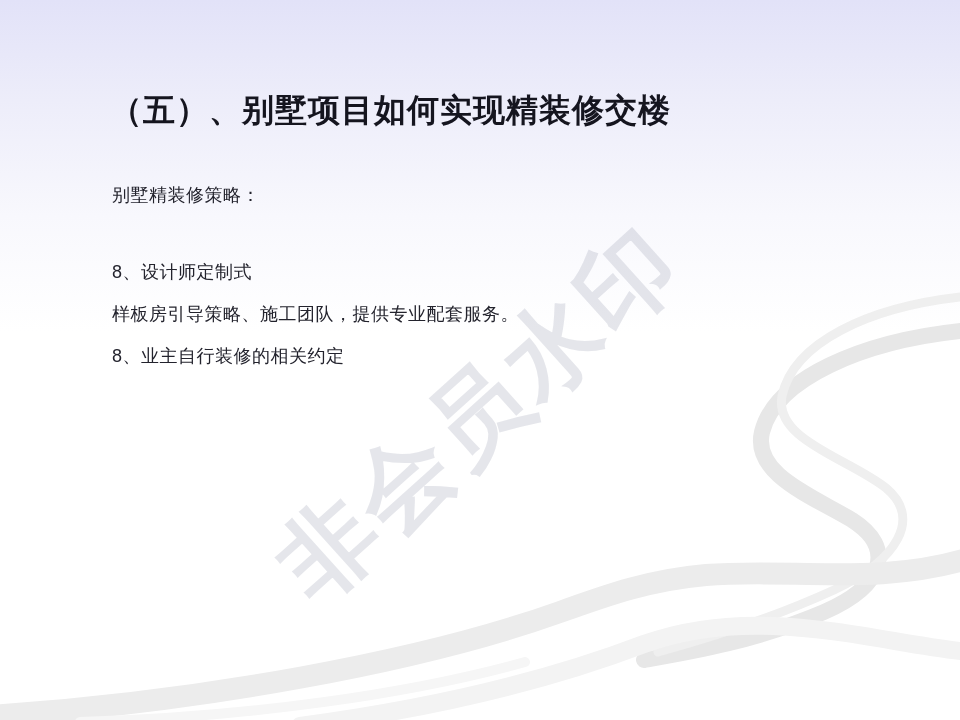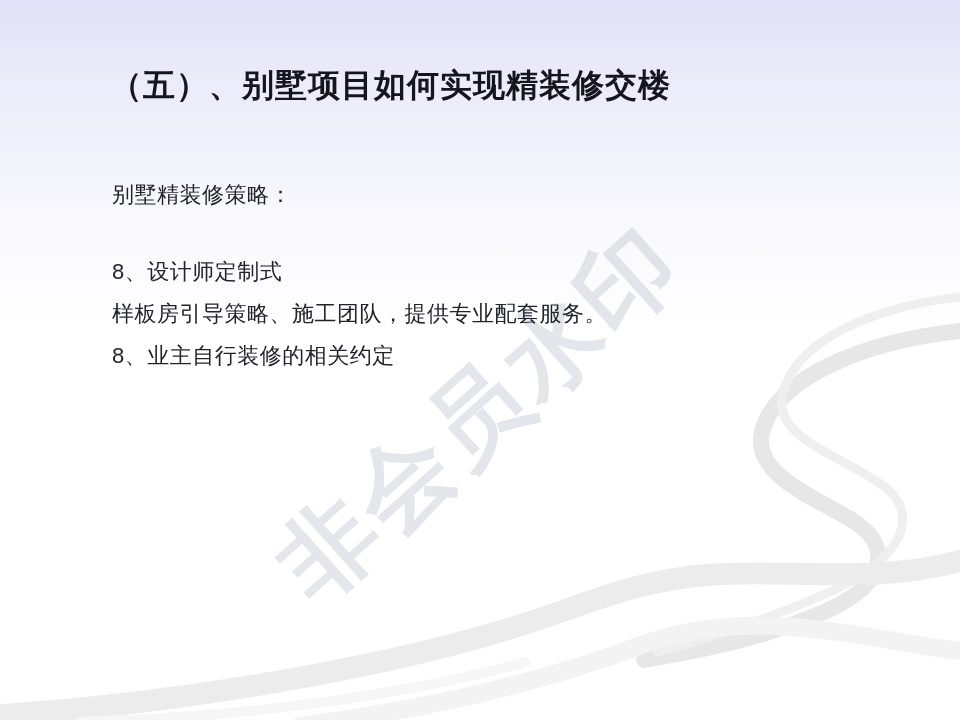--- a/index.html
+++ b/index.html
@@ -47,42 +47,42 @@
     font-weight: bold;
     letter-spacing: 4px;
     white-space: nowrap;
     color: var(--wm-color, rgba(160, 164, 182, 0.28));
     user-select: none;
   }
 
   .title {
     position: absolute;
     left: 110px;
-    top: 64px;
+    top: 89px;
     z-index: 3;
     margin: 0;
     font-size: 32px;
     font-weight: bold;
     letter-spacing: 1px;
     color: var(--title-color, #15151f);
   }
 
   .body-block {
     position: absolute;
     left: 112px;
     top: 174px;
     z-index: 3;
     width: 720px;
   }
 
   .body-block p {
     margin: 0;
     height: 42px;
     line-height: 42px;
-    font-size: 22px;
+    font-size: 18px;
     letter-spacing: 0.5px;
     color: var(--body-color, #23232d);
     white-space: nowrap;
   }
 
   .body-block p.lead-line {
     margin-bottom: 35px;
   }
 </style>
 </head>

